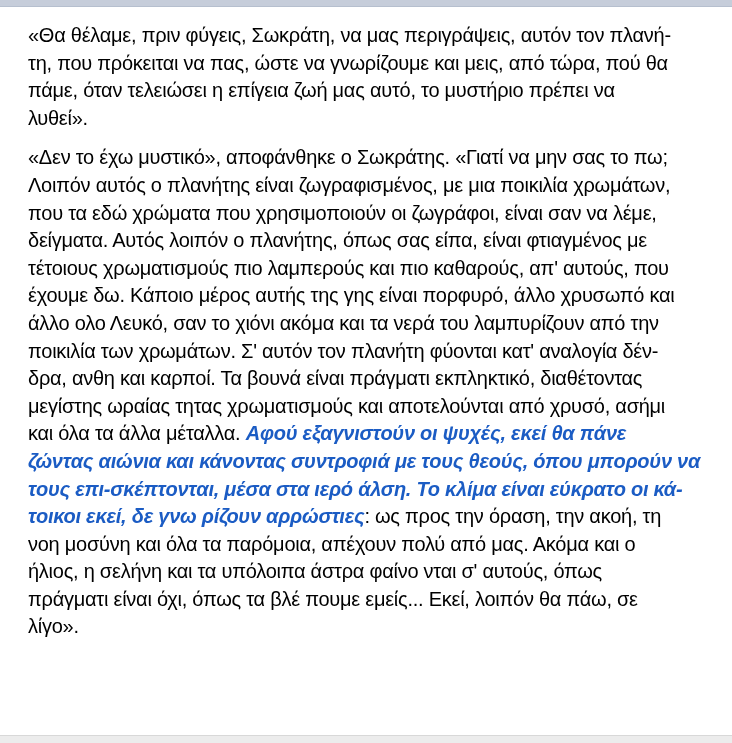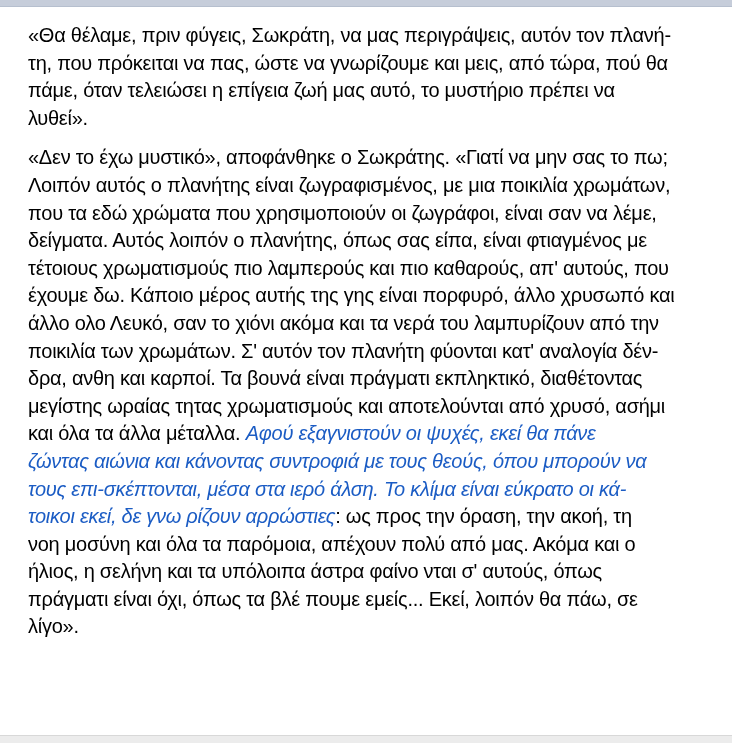--- a/index.html
+++ b/index.html
@@ -39,21 +39,21 @@
     overflow: hidden;
     border-radius: 17px;
   }
   .para {
     margin: 0 0 12px 0;
     white-space: pre;
   }
   .para span { white-space: pre; }
   .hl {
     color: var(--hl, #1b5cc4);
-    font-weight: normal;
+    font-weight: bold;
     font-style: italic;
   }
 </style>
 </head>
 <body style="--topbar: #c6cdda; --botbar: #ececec; --ink: #000000; --hl: #1b5cc4; background: rgb(255, 255, 255);">
 
 <div class="top-edge"></div>
 
 <div class="content">
   <p class="para">«Θα θέλαμε, πριν φύγεις, Σωκράτη, να μας περιγράψεις, αυτόν τον πλανή-

